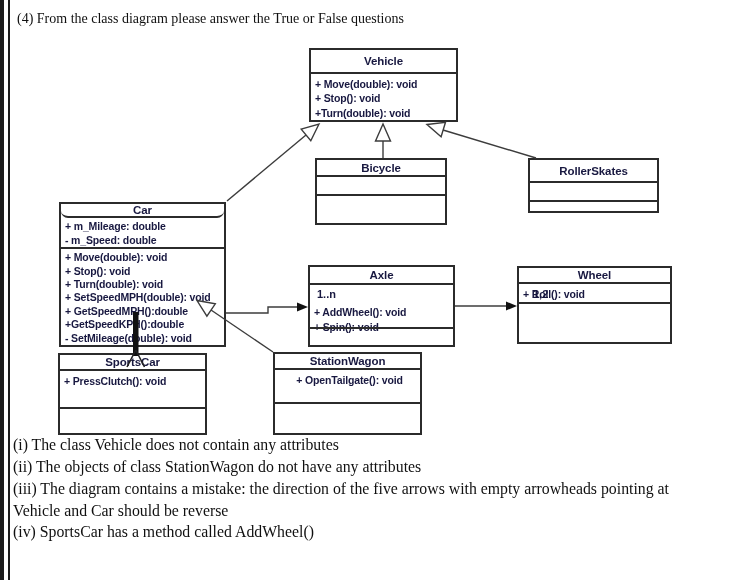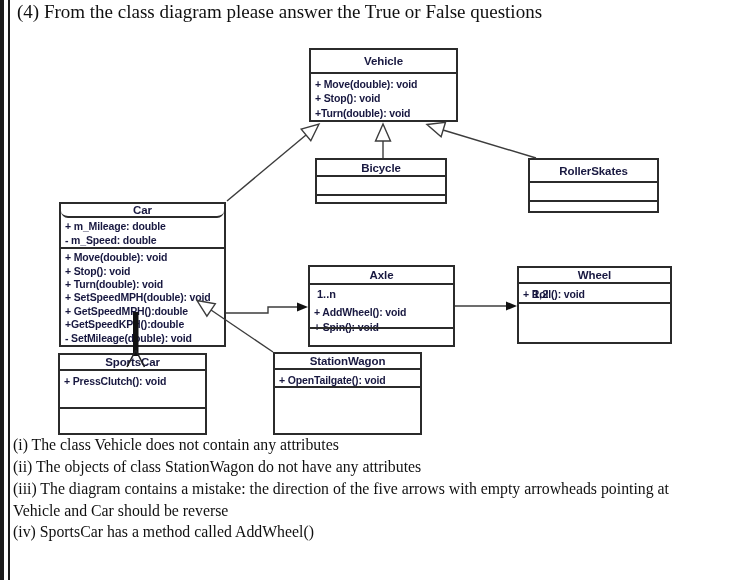--- a/index.html
+++ b/index.html
@@ -1,19 +1,19 @@
 <!DOCTYPE html>
 <html><head>
 <meta charset="utf-8">
 <style>
   html,body{margin:0;padding:0;background:#fff;}
   body{width:750px;height:580px;position:relative;overflow:hidden;
        font-family:"Liberation Serif",serif;color:#101010;}
   .vbar{position:absolute;top:0;bottom:0;background:#1c1c1c;}
-  #doc-title{position:absolute;left:17px;top:1px;font-size:19px;white-space:nowrap;}
+  #doc-title{position:absolute;left:17px;top:11px;font-size:14px;white-space:nowrap;}
   .q-line{position:absolute;left:13px;font-size:15.8px;white-space:nowrap;}
 
   
   .cls{position:absolute;background:#fff;border:2px solid #2b2b2b;box-sizing:border-box;
        display:flex;flex-direction:column;
        font-family:"Liberation Sans",sans-serif;color:#181840;}
   .cls-title{font-weight:bold;font-size:11.5px;text-align:center;letter-spacing:-0.1px;
        border-bottom:2px solid #2b2b2b;box-sizing:border-box;
        display:flex;align-items:center;justify-content:center;}
   .cls-comp{box-sizing:border-box;padding:2px 0 0 4px;}
@@ -33,21 +33,21 @@
 
 <div class="cls" style="left:309px;top:48px;width:149px;height:74px;">
   <div class="cls-title" style="height:33px;">Vehicle</div>
   <div class="cls-comp" style="flex:1;padding-top:3px;">
     <div class="member" style="line-height:14.5px;">+ Move(double): void</div>
     <div class="member" style="line-height:14.5px;">+ Stop(): void</div>
     <div class="member" style="line-height:14.5px;">+Turn(double): void</div>
   </div>
 </div>
 
-<div class="cls" style="left:315px;top:158px;width:132px;height:46px;">
+<div class="cls" style="left:315px;top:158px;width:132px;height:67px;">
   <div class="cls-title" style="height:17px;">Bicycle</div>
   <div class="cls-comp" style="height:17px;"></div>
   <div class="cls-comp divided" style="flex:1;"></div>
 </div>
 
 <div class="cls" style="left:528px;top:158px;width:131px;height:55px;">
   <div class="cls-title" style="height:23px;">RollerSkates</div>
   <div class="cls-comp" style="height:17px;"></div>
   <div class="cls-comp divided" style="flex:1;"></div>
 </div>
@@ -89,21 +89,21 @@
 <div class="cls" style="left:58px;top:353px;width:149px;height:82px;">
   <div class="cls-title" style="height:16px;">SportsCar</div>
   <div class="cls-comp" style="height:36px;">
     <div class="member" style="line-height:17px;">+ PressClutch(): void</div>
   </div>
   <div class="cls-comp divided" style="flex:1;"></div>
 </div>
 
 <div class="cls" style="left:273px;top:352px;width:149px;height:83px;">
   <div class="cls-title" style="height:16px;">StationWagon</div>
-  <div class="cls-comp" style="height:16px;">
+  <div class="cls-comp" style="height:32px;text-align:center;">
     <div class="member" style="line-height:17px;">+ OpenTailgate(): void</div>
   </div>
   <div class="cls-comp divided" style="flex:1;"></div>
 </div>
 
 <div class="mult" style="left:277px;top:288px;">1..n</div>
 <div class="mult" style="left:493px;top:288px;">1,2</div>
 
 <svg id="connector-layer" width="750" height="580" viewBox="0 0 750 580">
   <g stroke="#3c3c3c" stroke-width="1.4" fill="none">

